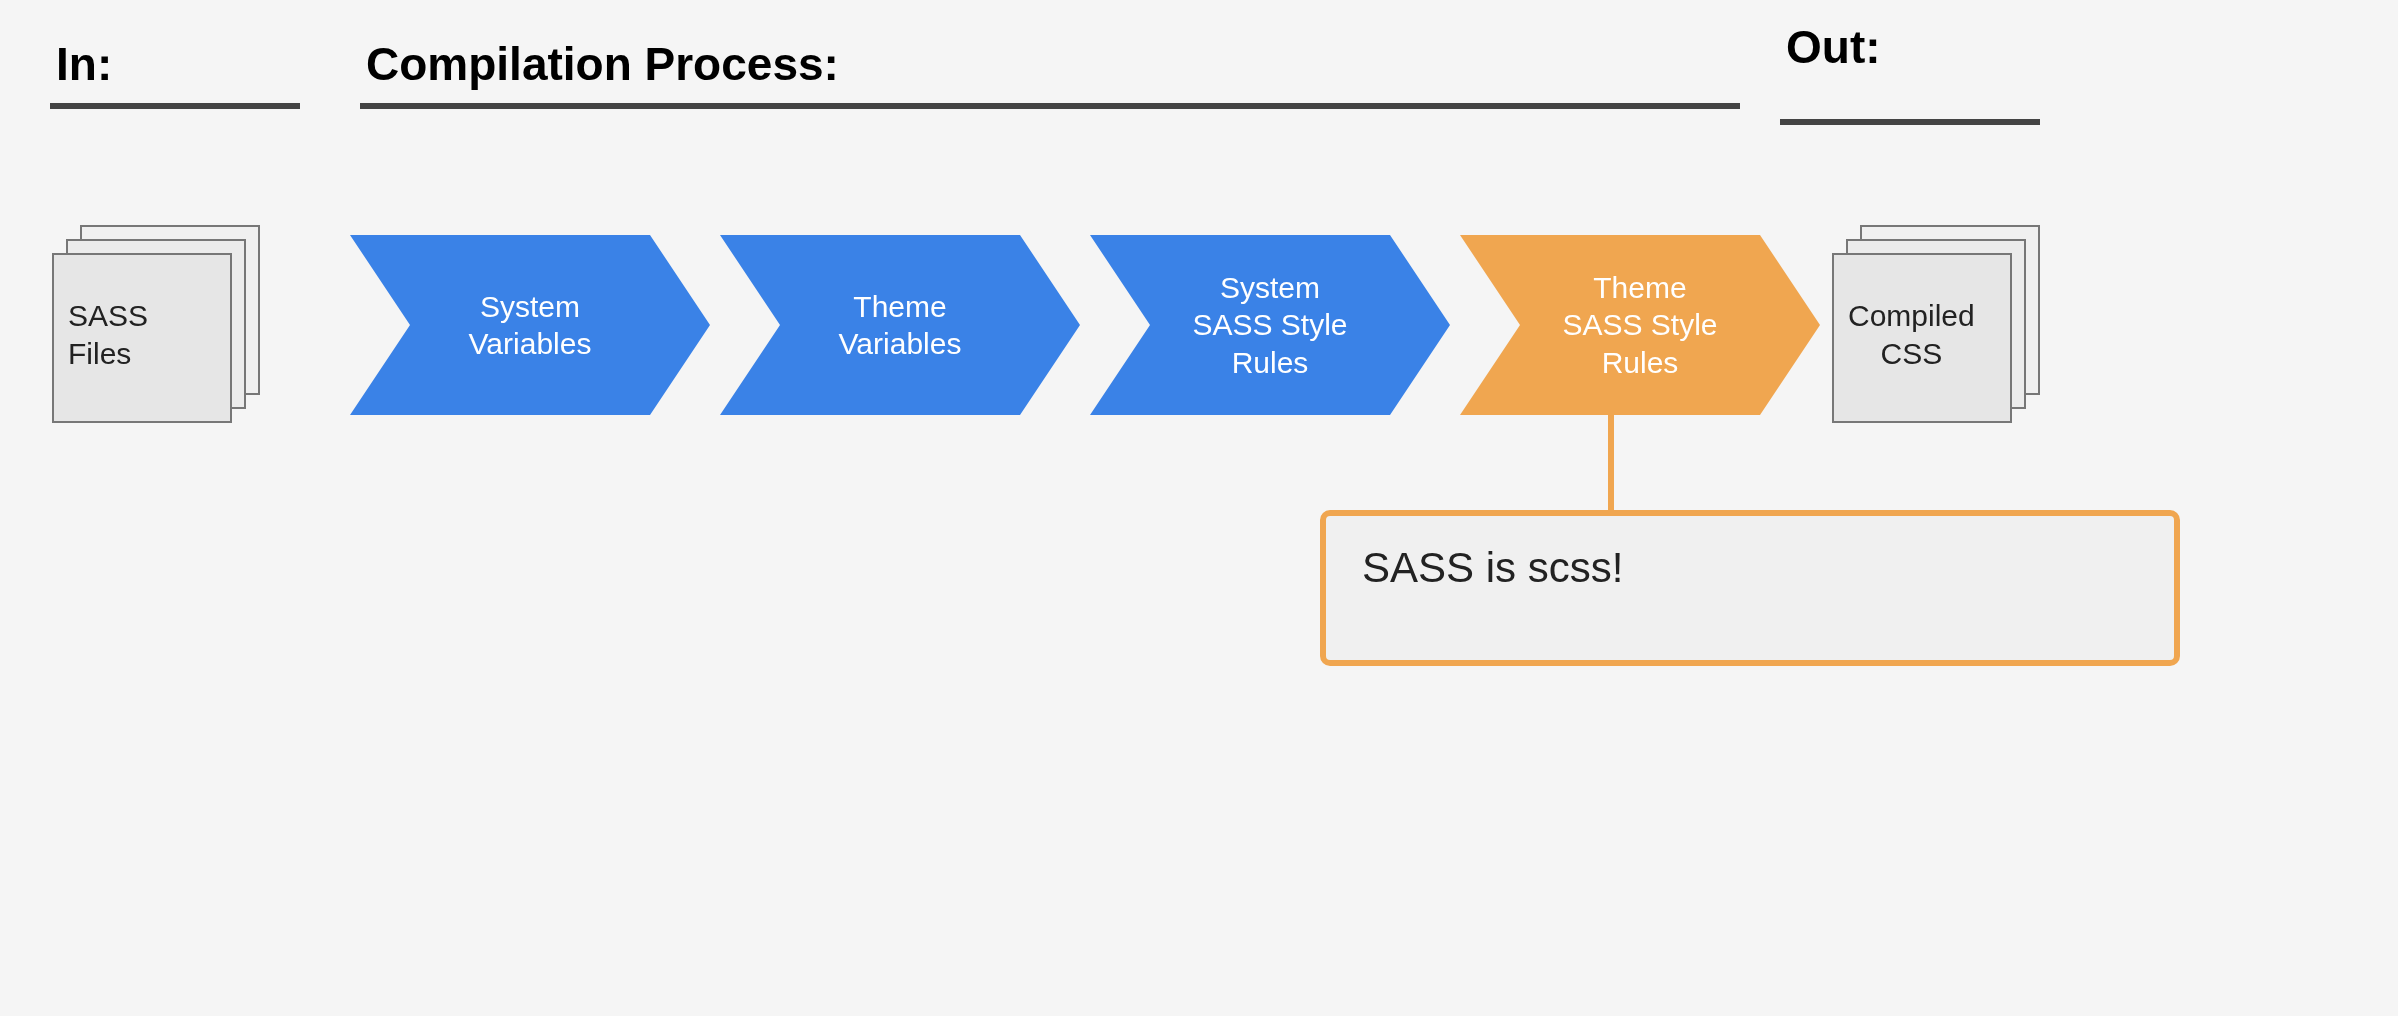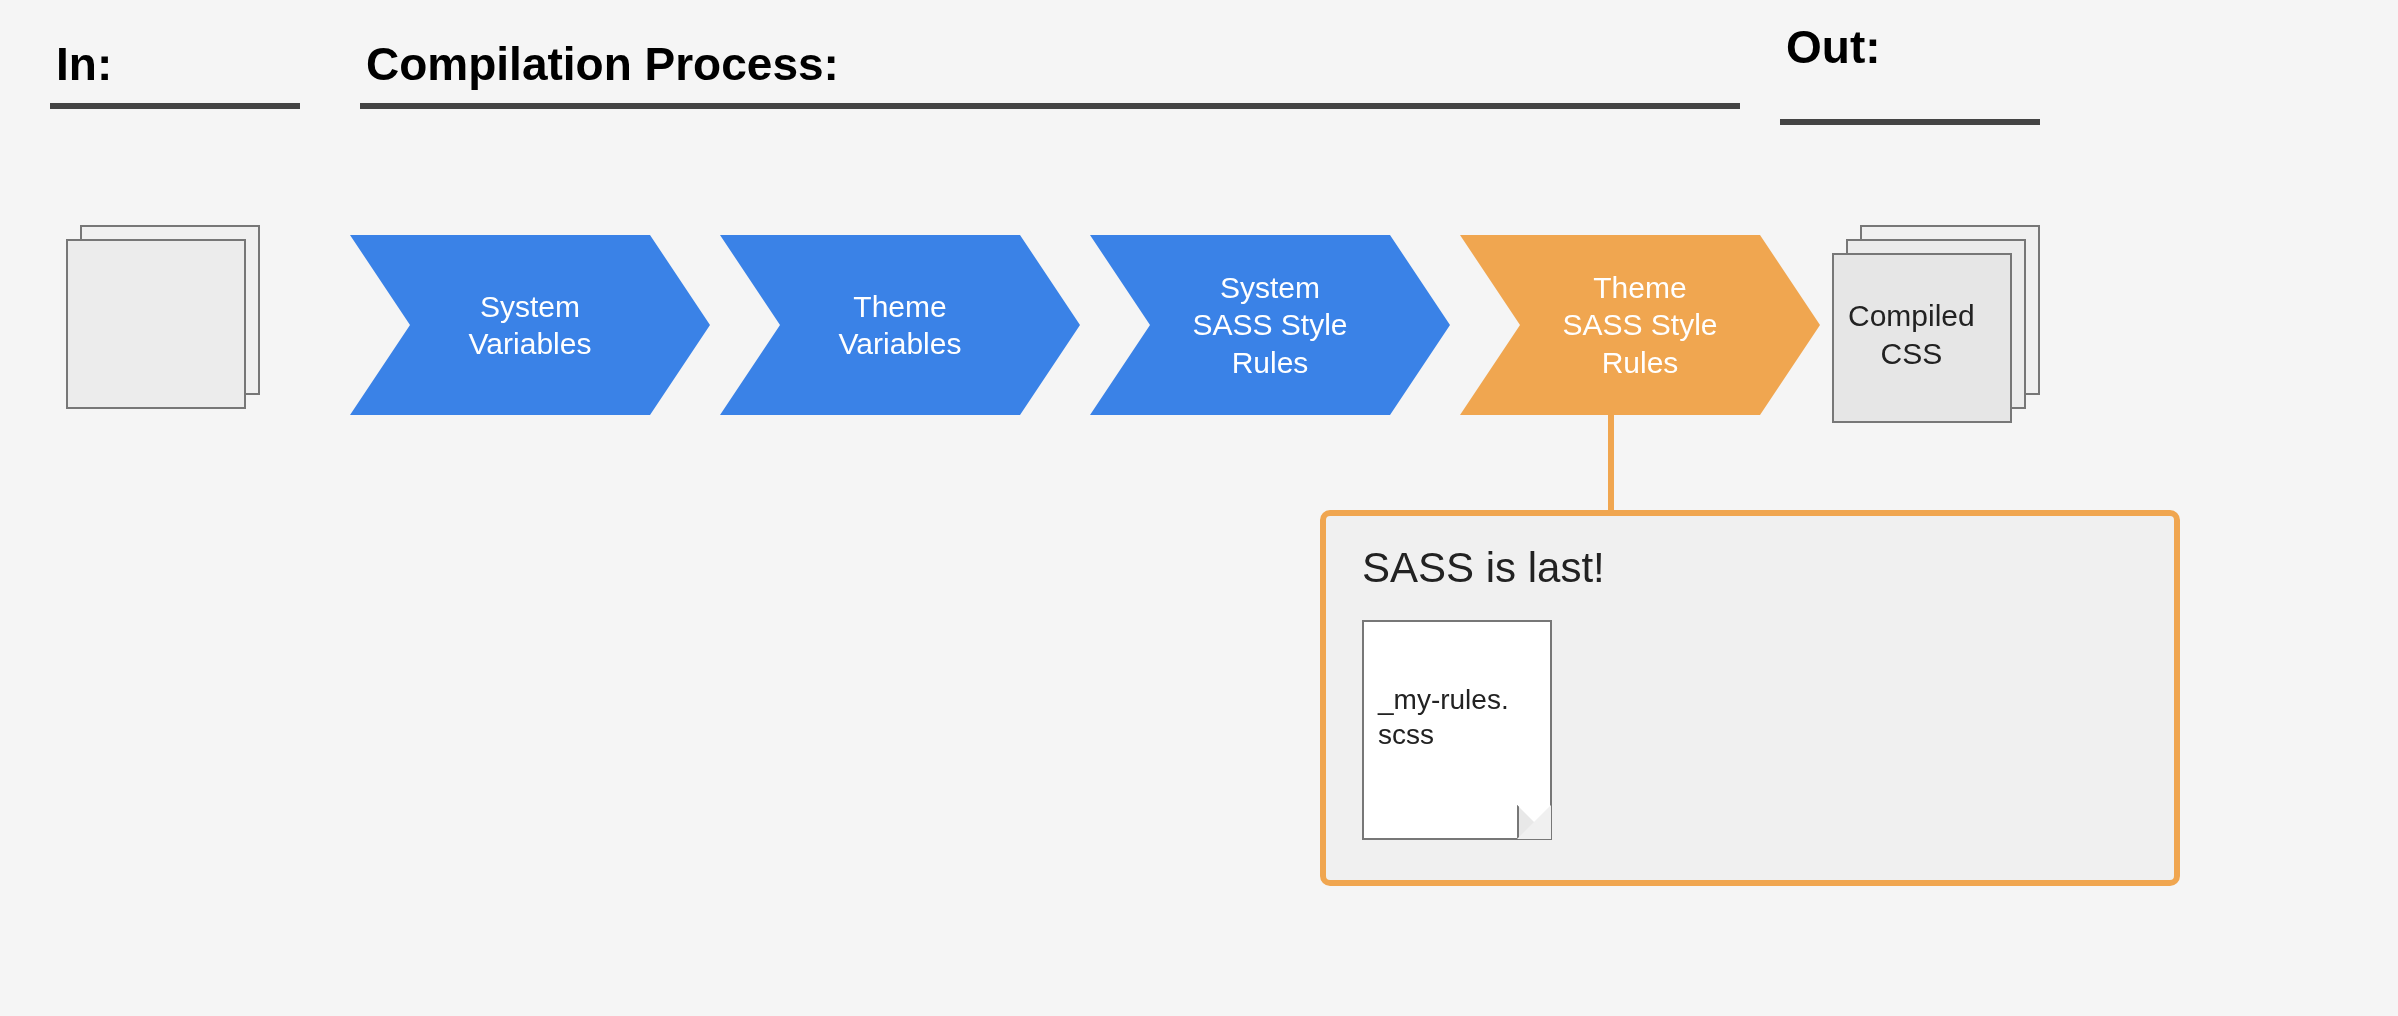--- a/index.html
+++ b/index.html
@@ -181,20 +181,23 @@
       <div class="header-label">Out:</div>
       <div class="header-rule"></div>
     </div>
   </div>
 
   <div class="flow-row">
 
     <div class="file-stack in-stack">
       <div class="file f1"></div>
       <div class="file f2"></div>
+      <div class="file f3">
+        <div class="label">SASS<br>Files</div>
+      </div>
     </div>
 
     <div class="chevron chev-blue c1">
       <svg viewBox="0 0 360 180" preserveAspectRatio="none">
           <path d="M0,0 L300,0 L360,90 L300,180 L0,180 L60,90 Z"></path>
         </svg>
       <div class="txt" style="position:relative">System<br>Variables</div>
     </div>
     <div class="chevron chev-blue c2">
       <svg viewBox="0 0 360 180" preserveAspectRatio="none">
@@ -221,24 +224,17 @@
       <div class="file f3">
         <div class="label">Compiled<br>CSS</div>
       </div>
     </div>
 
     <div class="connector"></div>
   </div>
 
   <div class="callout-wrap">
     <div class="callout">
-      <div class="callout-title">SASS is last!</div>
-      <div class="doc-icon">
-        <div class="label">_my-rules.<br>scss</div>
-        <div class="fold">
-          <div class="fold-line"></div>
-          <div class="fold-tri"></div>
-        </div>
-      </div>
+      <div class="callout-title">SASS is scss!</div>
     </div>
   </div>
 
 </div>
 
 </body></html>

